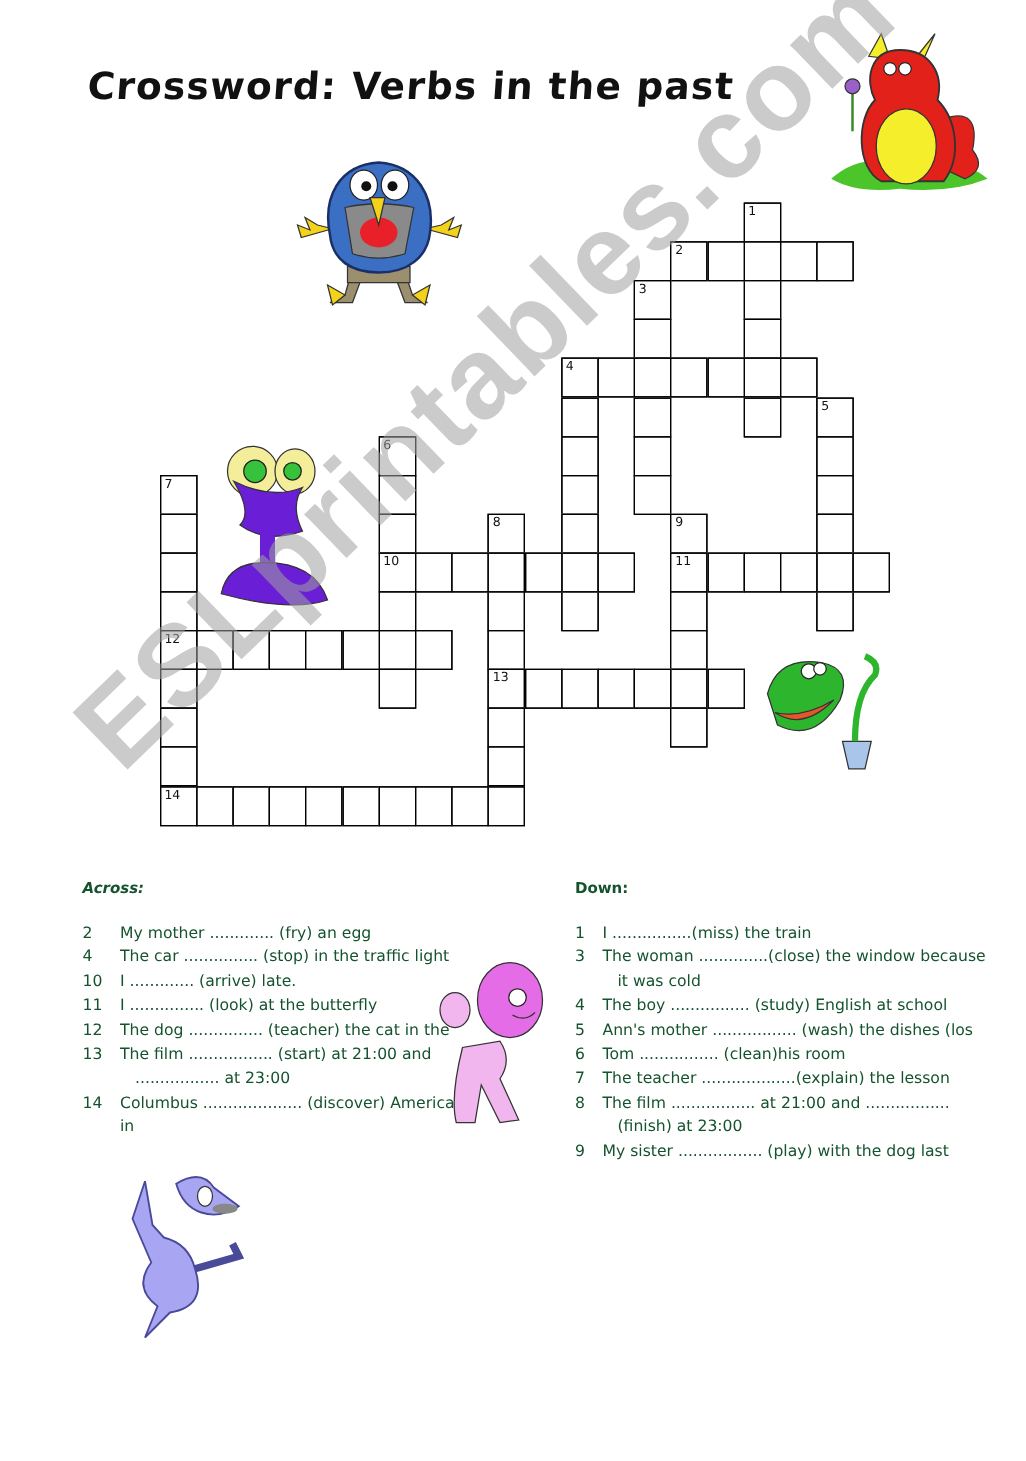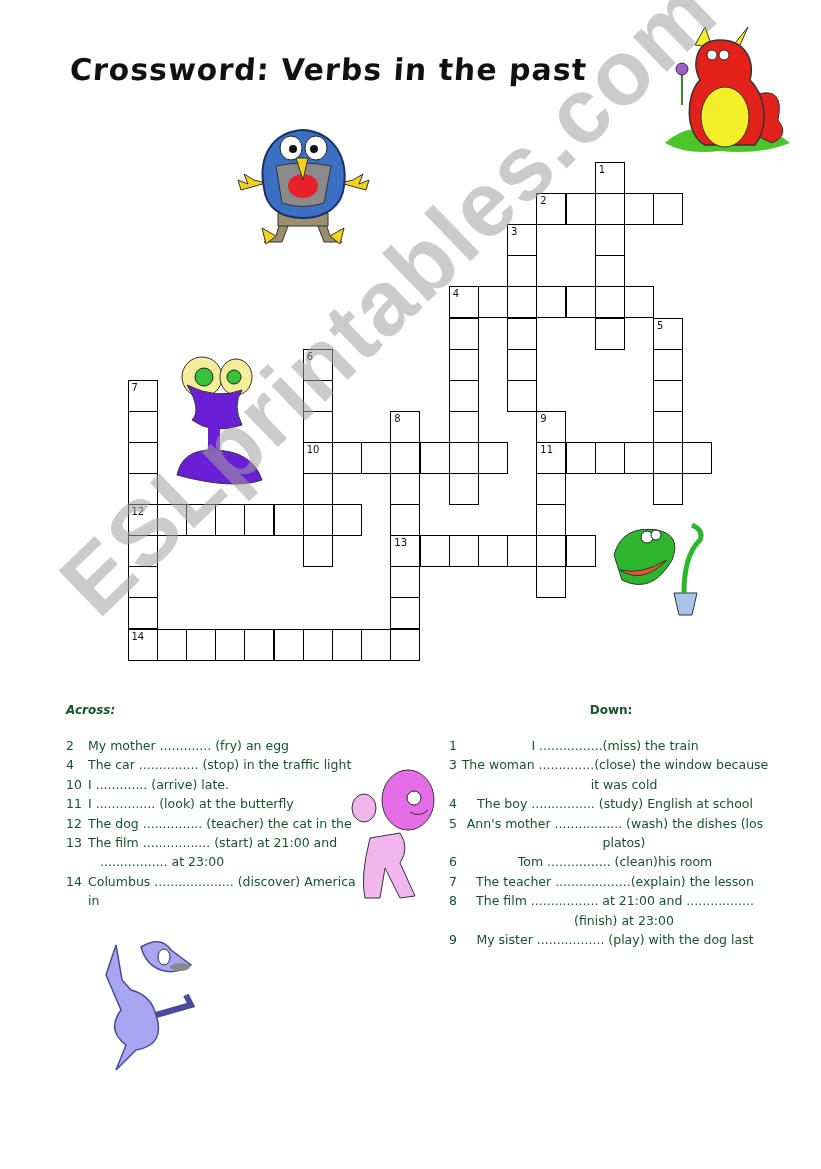--- a/index.html
+++ b/index.html
@@ -17,25 +17,25 @@
           border: 1px solid #000; outline: 1.5px solid #000; outline-offset: -1px; }
   .cell .num { position: absolute; left: 3px; top: 1px; font-size: 10px;
                font-family: "DejaVu Sans", sans-serif; color: #111; line-height: 12px; }
 
   
   .clues { position: absolute; font-family: "DejaVu Sans", sans-serif; font-size: 12.5px; color: #14532d; }
   .clues h3 { margin: 0 0 19px 0; font-size: 12px; font-weight: bold; }
   .clues .heading-across { font-style: italic; }
   .clue { display: flex; line-height: 19.4px; }
   .clue .n { display: inline-block; flex: 0 0 auto; }
-  .clue .t { display: inline-block; }
+  .clue .t { display: inline-block; margin-left: 8px; }
   .across { left: 66px; top: 703px; width: 300px; }
   .across .clue .n { width: 22px; }
   .across .clue .t { width: 278px; }
-  .down { left: 446px; top: 703px; width: 330px; text-align: center; }
+  .down { left: 460px; top: 703px; width: 330px; }
   .down .clue .n { width: 14px; }
   .down .clue .t { width: 310px; }
   .indent { padding-left: 12px; }
 
   
   .pic { position: absolute; }
   .watermark { position: absolute; left: 40px; top: 560px; font-family: "Liberation Sans", sans-serif;
                font-weight: bold; font-size: 92px; color: rgba(160,160,160,0.55);
                transform: rotate(-44deg); transform-origin: left top; white-space: nowrap;
                pointer-events: none; letter-spacing: 2px; }
@@ -288,24 +288,20 @@
         </div>
         <div class="clue">
           <span class="n">4</span>
           <span class="t">The boy ................ (study) English at school</span>
         </div>
         <div class="clue">
           <span class="n">5</span>
           <span class="t">Ann's mother ................. (wash) the dishes (los</span>
         </div>
         <div class="clue">
-          <span class="n"></span>
-          <span class="t indent">platos)</span>
-        </div>
-        <div class="clue">
           <span class="n">6</span>
           <span class="t">Tom ................ (clean)his room</span>
         </div>
         <div class="clue">
           <span class="n">7</span>
           <span class="t">The teacher ...................(explain) the lesson</span>
         </div>
         <div class="clue">
           <span class="n">8</span>
           <span class="t">The film ................. at 21:00 and .................</span>

